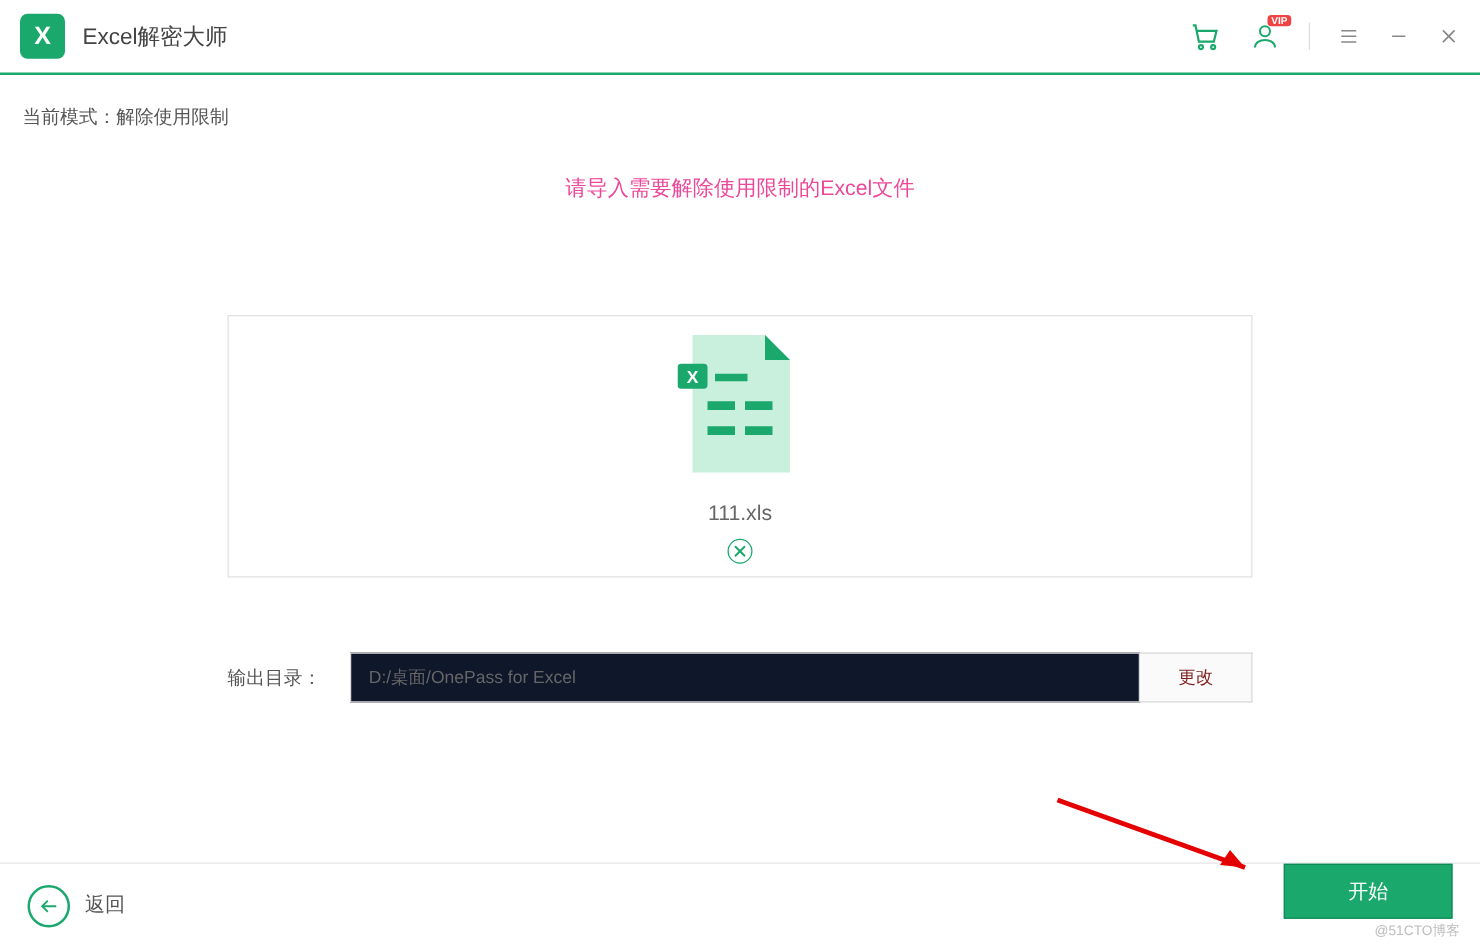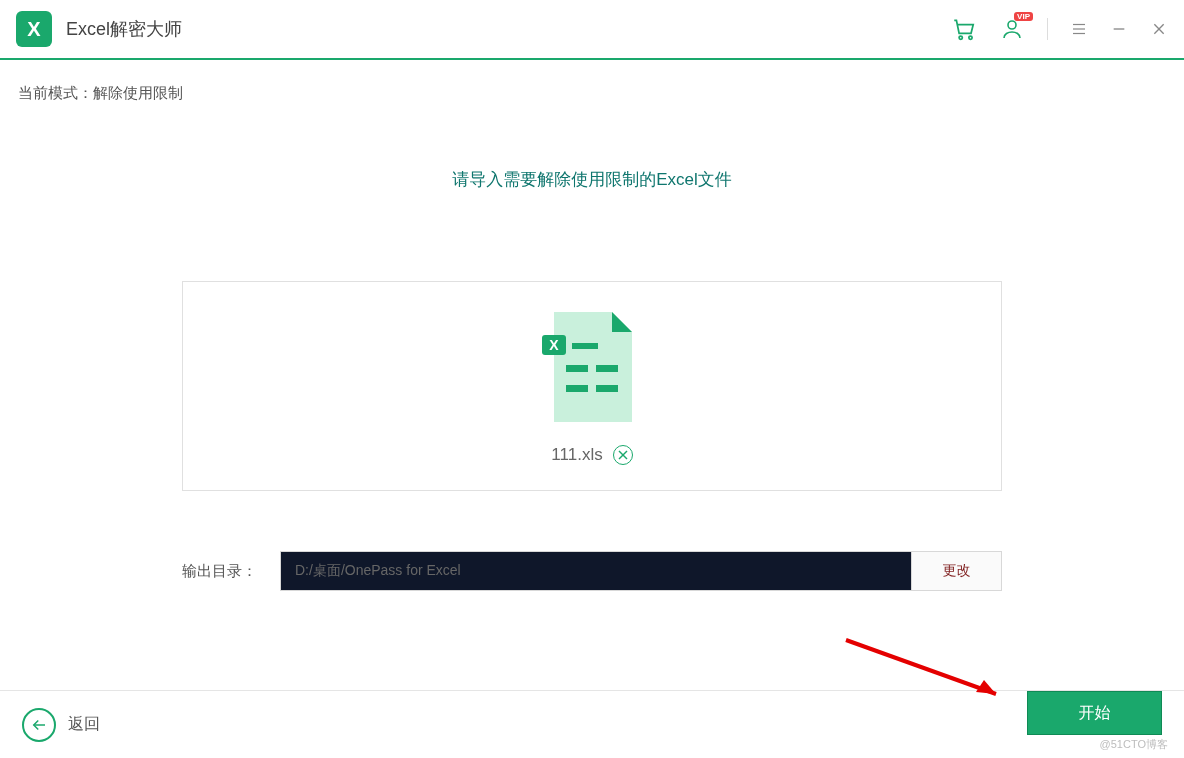--- a/index.html
+++ b/index.html
@@ -77,23 +77,23 @@
       border-radius: 3px;
       font-weight: bold;
     }
     .mode-line {
       padding: 24px 18px 0;
       font-size: 15px;
       color: #555;
     }
     .instruction {
       text-align: center;
-      margin-top: 65px;
+      margin-top: 36px;
       font-size: 17px;
-      color: #0f766e;
+      color: #ec4899;
     }
     .drop-zone {
       width: 820px;
       height: 210px;
       border: 1px solid #e0e0e0;
       margin: 90px auto 0;
       display: flex;
       flex-direction: column;
       align-items: center;
       justify-content: center;
@@ -104,20 +104,21 @@
       width: 100px;
       height: 120px;
     }
     .file-name-row {
       margin-top: 18px;
       display: flex;
       align-items: center;
       gap: 10px;
       font-size: 17px;
       color: #666;
+      flex-direction: column;
     }
     .remove-circle {
       width: 20px;
       height: 20px;
       border: 1.5px solid #1aa86c;
       border-radius: 50%;
       display: flex;
       align-items: center;
       justify-content: center;
       color: #1aa86c;

